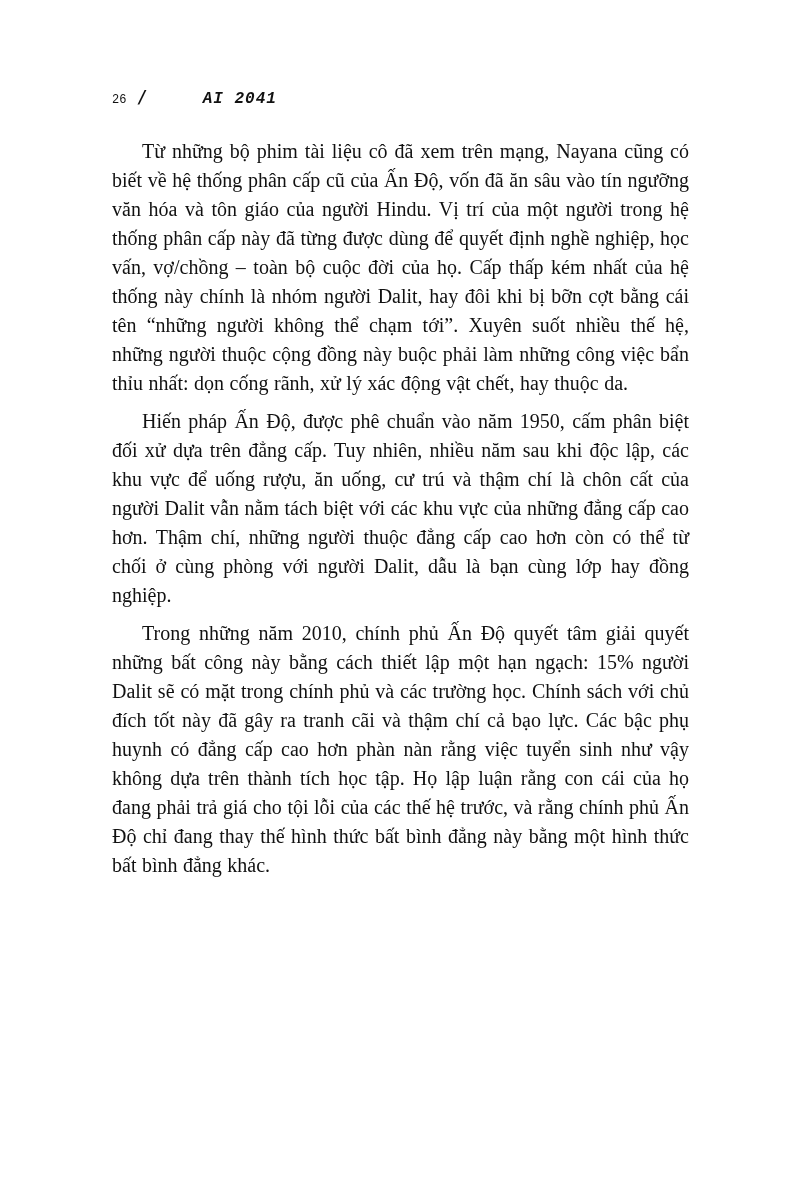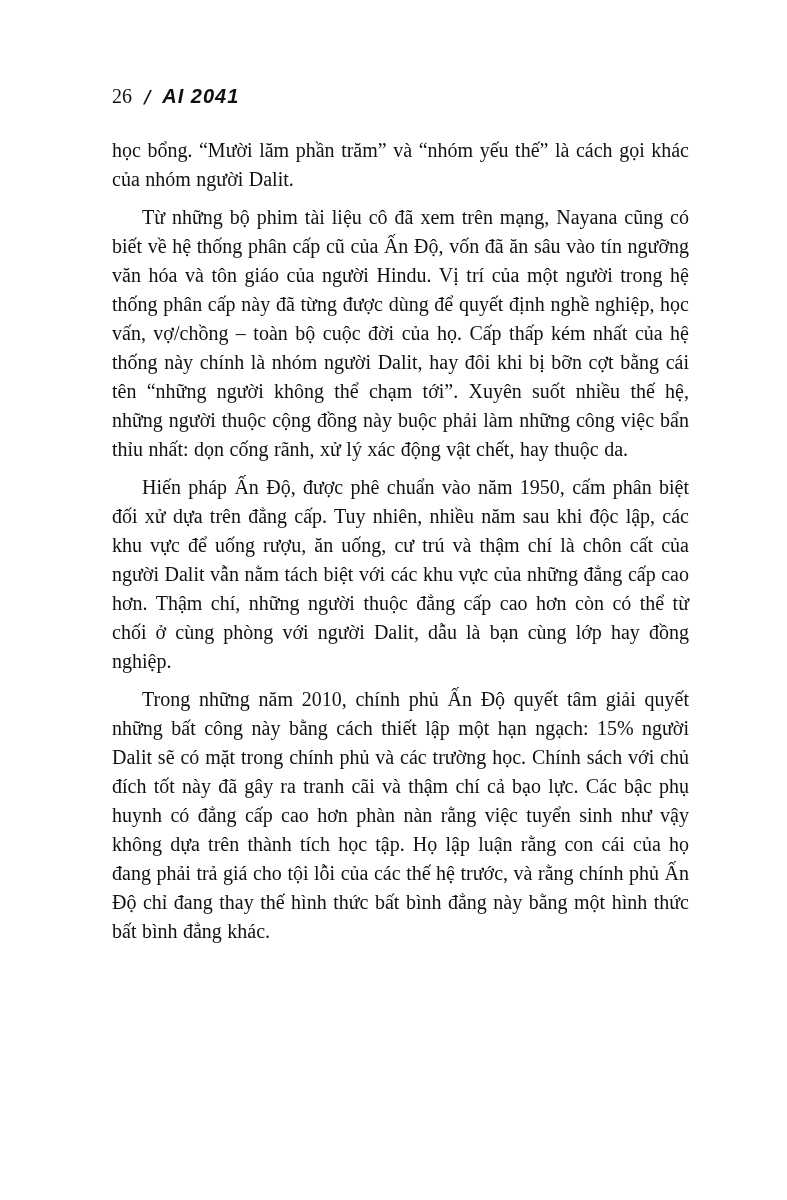--- a/index.html
+++ b/index.html
@@ -18,37 +18,38 @@
     color: #111111;
     overflow: hidden;
   }
   .page-header {
     font-size: 20px;
     line-height: 1;
     margin-bottom: 30px;
     white-space: nowrap;
   }
   .page-header .page-num {
-    font-family: Liberation Serif, serif;
-    font-size: 20px;
+    font-family: Liberation Mono, monospace;
+    font-size: 12px;
     color: #111111;
   }
   .page-header .sep {
     font-weight: bold;
     font-style: italic;
     font-family: "DejaVu Sans Mono", monospace;
     font-size: 17px;
     margin: 0 4px 0 6px;
   }
   .page-header .book-title {
     font-weight: bold;
     font-style: italic;
-    font-family: Liberation Sans, sans-serif;
-    font-size: 20px;
+    font-family: Liberation Mono, monospace;
+    font-size: 16px;
     letter-spacing: 1px;
+    margin-left: 46px;
   }
   .page-body {
     width: 577px;
   }
   .page-body p.para {
     font-size: 20px;
     line-height: 29px;
     text-align: justify;
     text-justify: inter-word;
     margin: 0 0 9px 0;
@@ -64,19 +65,18 @@
 
 <div class="page">
 
   <header class="page-header">
     <span class="page-num">26</span>
     <span class="sep">/</span>
     <span class="book-title">AI 2041</span>
   </header>
 
   <main class="page-body">
-    <p class="para no-indent">học bổng. “Mười lăm phần trăm” và “nhóm yếu thế” là cách gọi khác của nhóm người Dalit.</p>
     <p class="para">Từ những bộ phim tài liệu cô đã xem trên mạng, Nayana cũng có biết về hệ thống phân cấp cũ của Ấn Độ, vốn đã ăn sâu vào tín ngưỡng văn hóa và tôn giáo của người Hindu. Vị trí của một người trong hệ thống phân cấp này đã từng được dùng để quyết định nghề nghiệp, học vấn, vợ/chồng – toàn bộ cuộc đời của họ. Cấp thấp kém nhất của hệ thống này chính là nhóm người Dalit, hay đôi khi bị bỡn cợt bằng cái tên “những người không thể chạm tới”. Xuyên suốt nhiều thế hệ, những người thuộc cộng đồng này buộc phải làm những công việc bẩn thỉu nhất: dọn cống rãnh, xử lý xác động vật chết, hay thuộc da.</p>
     <p class="para">Hiến pháp Ấn Độ, được phê chuẩn vào năm 1950, cấm phân biệt đối xử dựa trên đẳng cấp. Tuy nhiên, nhiều năm sau khi độc lập, các khu vực để uống rượu, ăn uống, cư trú và thậm chí là chôn cất của người Dalit vẫn nằm tách biệt với các khu vực của những đẳng cấp cao hơn. Thậm chí, những người thuộc đẳng cấp cao hơn còn có thể từ chối ở cùng phòng với người Dalit, dẫu là bạn cùng lớp hay đồng nghiệp.</p>
     <p class="para">Trong những năm 2010, chính phủ Ấn Độ quyết tâm giải quyết những bất công này bằng cách thiết lập một hạn ngạch: 15% người Dalit sẽ có mặt trong chính phủ và các trường học. Chính sách với chủ đích tốt này đã gây ra tranh cãi và thậm chí cả bạo lực. Các bậc phụ huynh có đẳng cấp cao hơn phàn nàn rằng việc tuyển sinh như vậy không dựa trên thành tích học tập. Họ lập luận rằng con cái của họ đang phải trả giá cho tội lỗi của các thế hệ trước, và rằng chính phủ Ấn Độ chỉ đang thay thế hình thức bất bình đẳng này bằng một hình thức bất bình đẳng khác.</p>
   </main>
 
 </div>
 
 </body></html>

